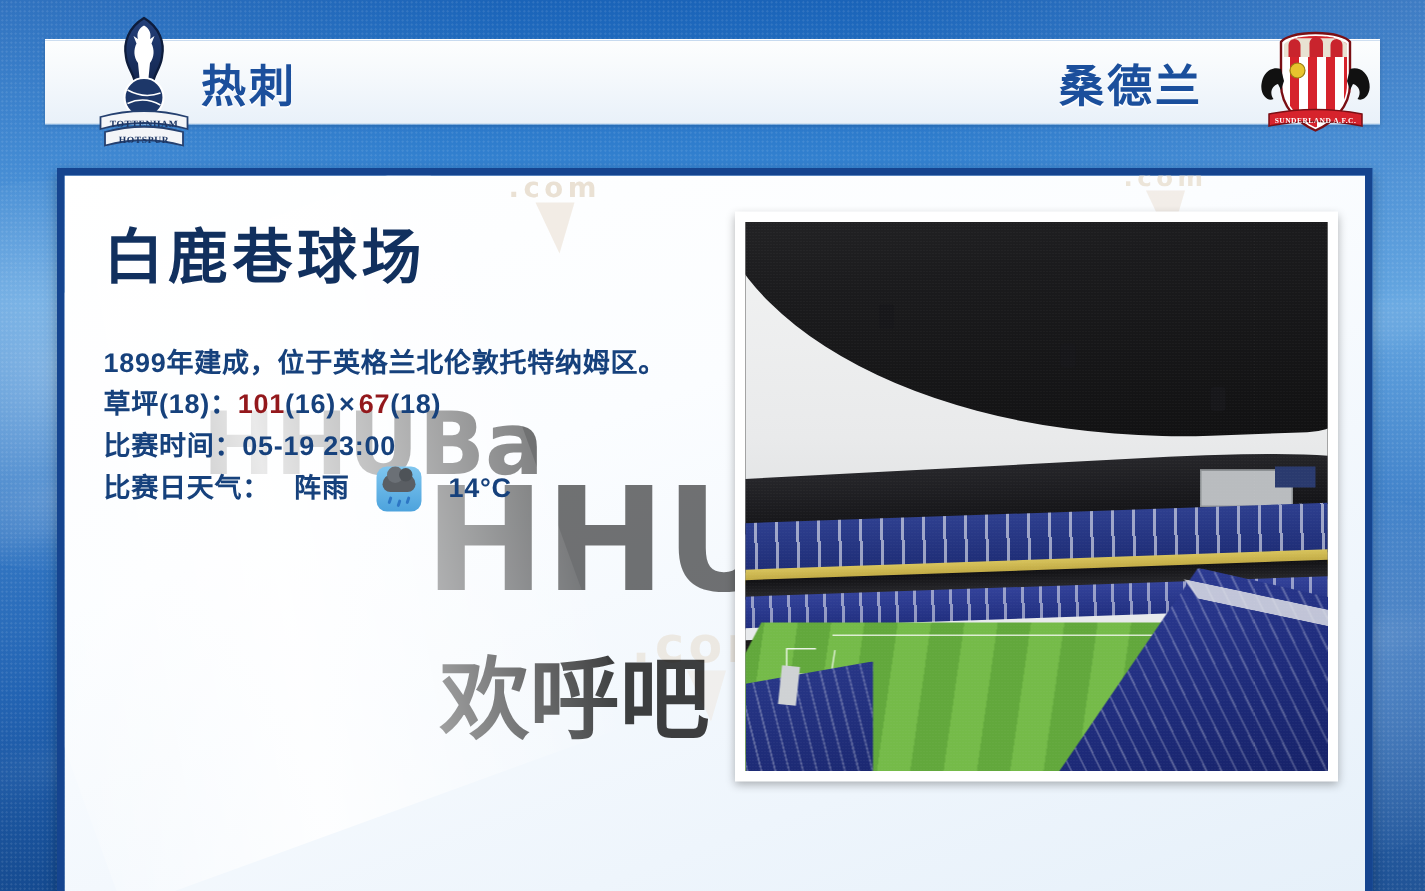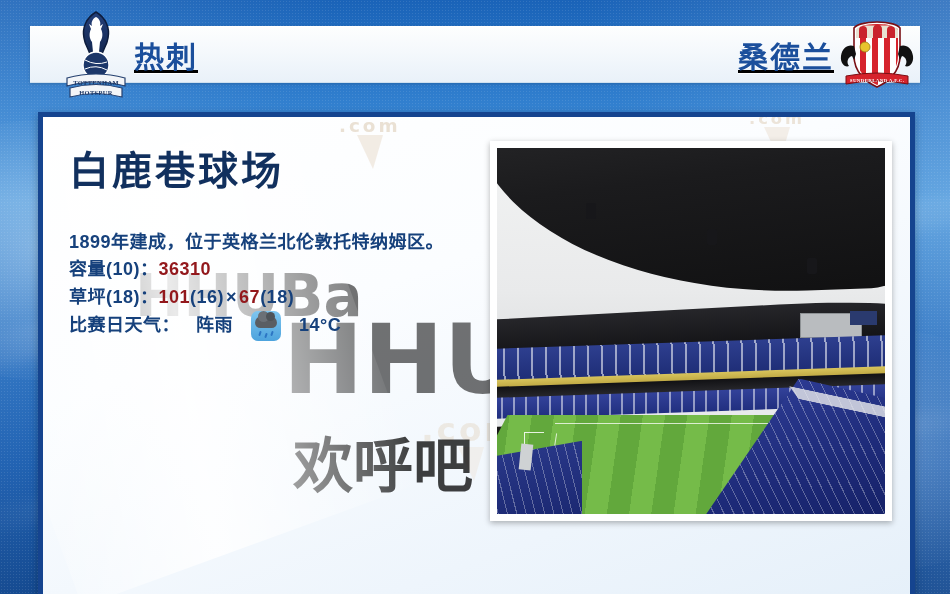--- a/index.html
+++ b/index.html
@@ -55,25 +55,24 @@
   .header {
     position: absolute;
     left: 30px; top: 26px;
     width: 890px; height: 57px;
     background: linear-gradient(180deg, #fdfefe 0%, #f4f8fc 48%, #e9f1f9 100%);
     border-top: 1px solid #ffffff;
     border-bottom: 1px solid #cfe0ef;
     box-shadow: 0 1px 3px rgba(0,0,0,0.16);
     display: flex;
     align-items: center;
-    text-decoration: underline;
   }
   .header-side { display: flex; align-items: center; height: 100%; }
   .header-side.left  { padding-left: 104px; }
-  .header-side.right { margin-left: auto; padding-right: 86px; }
+  .header-side.right { margin-left: auto; padding-right: 118px; }
 
   .team-name {
     font-size: 30px;
     font-weight: bold;
     color: #1b4f9c;
     letter-spacing: 2px;
     text-shadow: 0 1px 0 rgba(255,255,255,0.9);
     white-space: nowrap;
   }
 
@@ -458,28 +457,28 @@
       <span>欢呼吧</span>
     </div>
 
     <div class="panel-sheen"></div>
 
     <div class="info">
       <div class="stadium-title">白鹿巷球场</div>
 
       <div class="info-line wrap">1899年建成，位于英格兰北伦敦托特纳姆区。</div>
 
-      <div class="info-line">
-        <span>容量(10)：</span><span class="num-red">36310</span>
-      </div>
 
       <div class="info-line">
         <span>草坪(18)：</span><span class="num-red">101</span><span class="num-blue">(16)</span><span class="mul">×</span><span class="num-red">67</span><span class="num-blue">(18)</span>
       </div>
 
+      <div class="info-line">
+        <span>比赛时间：</span><span>05-19 23:00</span>
+      </div>
 
       <div class="info-line weather-row">
         <span>比赛日天气：</span>
           <span>阵雨</span>
         <span class="weather-icon">
           <span class="wi-cloud"></span>
           <span class="wi-drop wi-d1"></span>
           <span class="wi-drop wi-d2"></span>
           <span class="wi-drop wi-d3"></span>
         </span>

